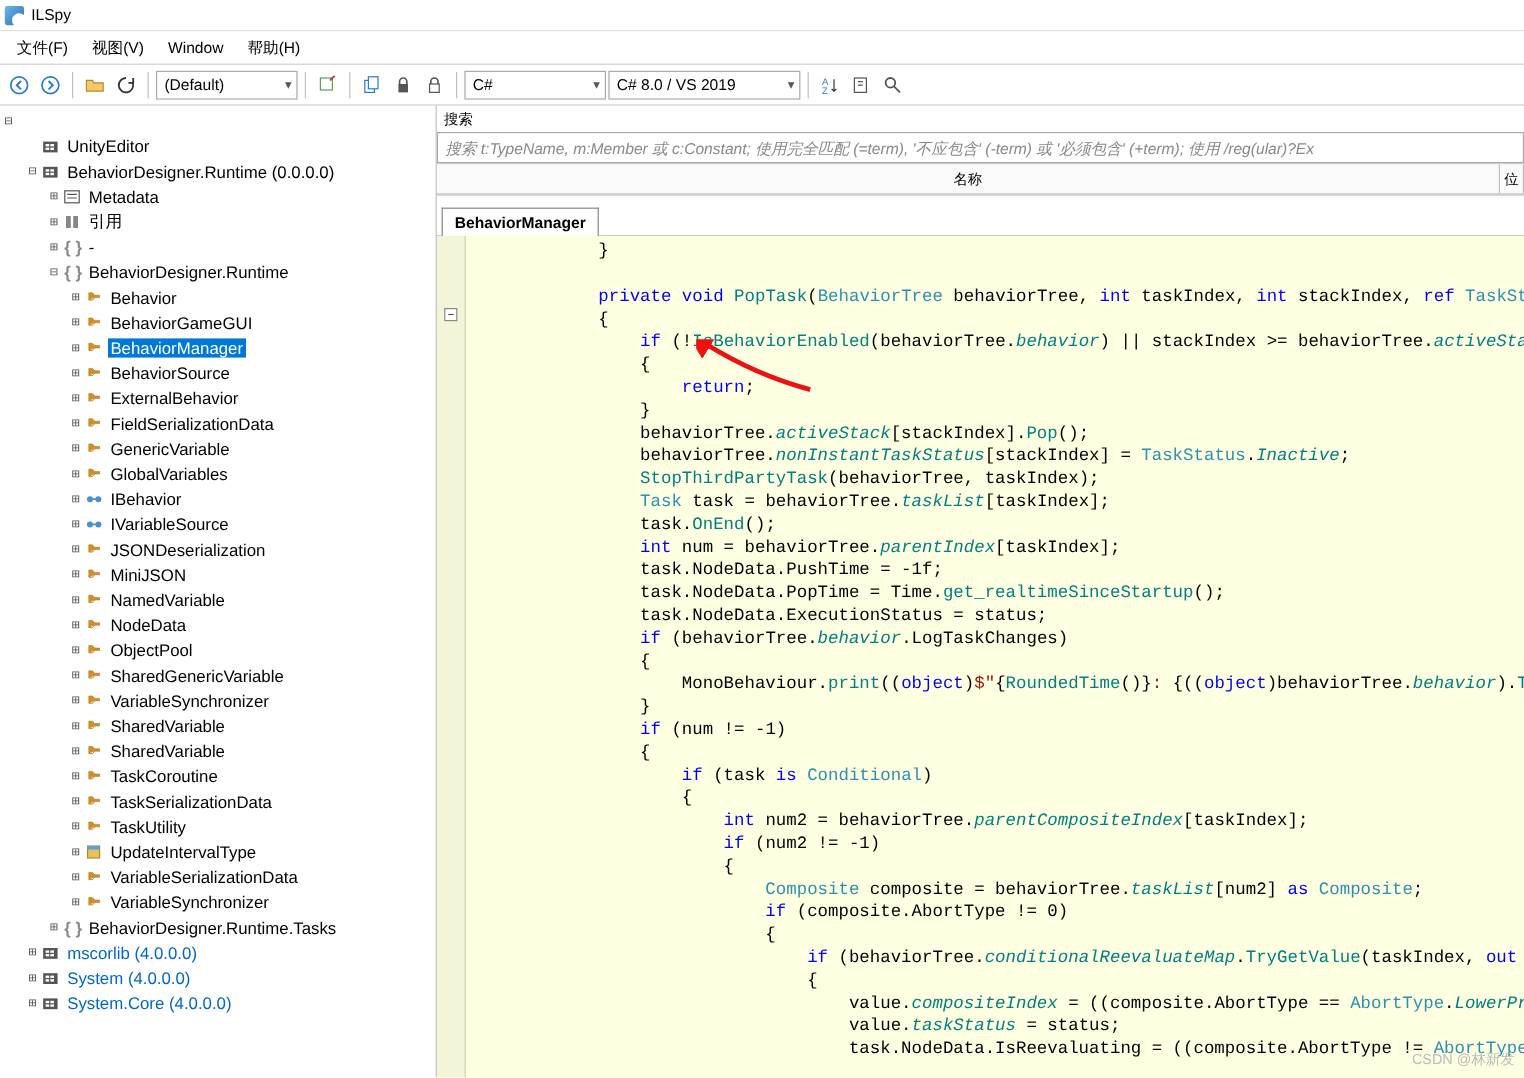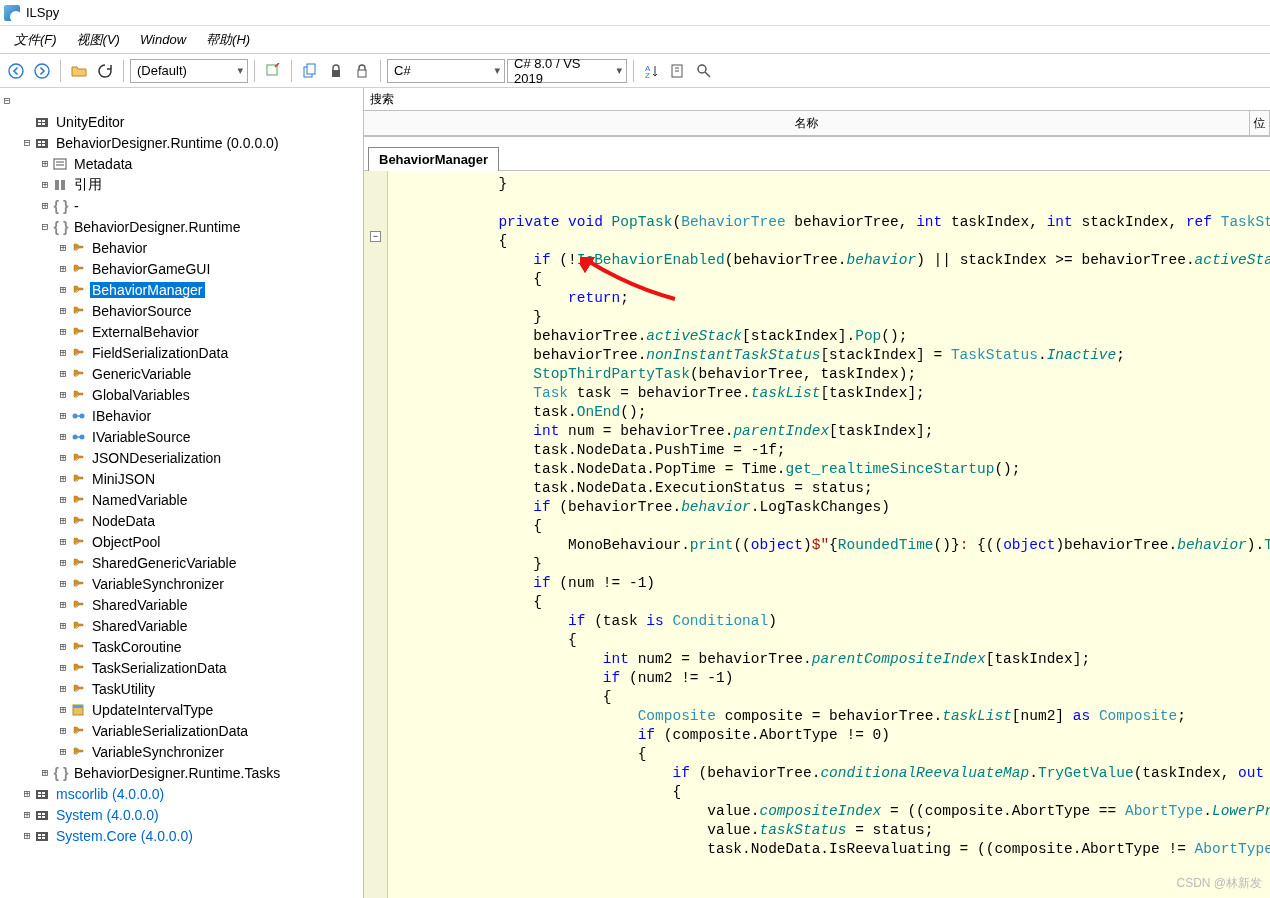--- a/index.html
+++ b/index.html
@@ -1,20 +1,20 @@
 <!DOCTYPE html>
 <html><head>
 <meta charset="utf-8">
 <style>
 * { margin: 0; padding: 0; box-sizing: border-box; }
 body { font-family: "Microsoft YaHei", "Segoe UI", sans-serif; font-size: 13px; color: #000; background: #fff; overflow: hidden; }
 .titlebar { height: 26px; display: flex; align-items: center; padding: 0 4px; border-bottom: 1px solid #e0e0e0; }
 .titlebar .app-icon { width: 16px; height: 16px; margin-right: 6px; background: linear-gradient(135deg,#6bb7e8,#2a6fb5); border-radius: 2px; position: relative; }
 .titlebar .app-icon::after { content:""; position:absolute; right:-2px; bottom:-2px; width:8px;height:8px;border:2px solid #fff;border-radius:50%;background:#fff; }
-.menubar { height: 28px; display: flex; align-items: center; padding: 0 4px; border-bottom: 1px solid #d0d0d0; font-style: italic; }
+.menubar { height: 28px; display: flex; align-items: center; padding: 0 4px; border-bottom: 1px solid #d0d0d0; }
 .menubar .mitem { padding: 4px 10px; cursor: default; }
 .toolbar { height: 34px; display: flex; align-items: center; padding: 0 4px; border-bottom: 1px solid #d0d0d0; gap: 2px; }
 .toolbar .sep { width: 1px; height: 22px; background: #c0c0c0; margin: 0 4px; }
 .toolbar .tbtn { width: 24px; height: 24px; display:flex; align-items:center; justify-content:center; cursor:pointer; border-radius:2px; color:#444; }
 .toolbar .combo { height: 24px; border: 1px solid #aaa; background:#fff; padding: 0 18px 0 6px; font-size: 13px; display:flex; align-items:center; position:relative; cursor:pointer; }
 .toolbar .combo::after { content:"▾"; position:absolute; right:4px; font-size:11px; color:#555; }
 .main { display: flex; height: calc(898px - 26px - 28px - 34px); }
 .sidebar { width: 364px; border-right: 1px solid #c0c0c0; display:flex; flex-direction:column; }
 .panel-header { height: 22px; background: #eee; border-bottom: 1px solid #c0c0c0; display:flex; align-items:center; justify-content:space-between; padding: 0 6px; font-size:12px; }
 .panel-header .phbtns { display:flex; gap:6px; }
@@ -109,21 +109,21 @@
       </svg>
     </div>
   <div class="tbtn">
       <svg width="16" height="16">
         <rect x="4" y="7" width="8" height="7" fill="none" stroke="#555"></rect>
         <path d="M5 7V5a3 3 0 0 1 6 0v2" fill="none" stroke="#555" stroke-width="1.4"></path>
       </svg>
     </div>
   <div class="sep"></div>
   <div class="combo" style="width:118px">C#</div>
-  <div class="combo" style="width:120px">C# 8.0 / VS 2019</div>
+  <div class="combo" style="width:160px">C# 8.0 / VS 2019</div>
   <div class="sep"></div>
   <div class="tbtn">
       <svg width="16" height="16">
         <text x="1" y="8" font-size="8" fill="#2a7ad1">A</text>
         <text x="1" y="15" font-size="8" fill="#2a7ad1">Z</text>
         <path d="M11 3v10m-2-2 2 2 2-2" fill="none" stroke="#333"></path>
       </svg>
     </div>
   <div class="tbtn">
       <svg width="16" height="16">
@@ -483,20 +483,21 @@
             </svg>
           </span>
           <span class="tlabel linklike">System.Core (4.0.0.0)</span>
         </div>
       </div>
   </div>
 
   <div class="content">
     <div class="search-area">
       <div class="shead">搜索</div>
+      <input class="search-input" placeholder="搜索 t:TypeName, m:Member 或 c:Constant; 使用完全匹配 (=term), '不应包含' (-term) 或 '必须包含' (+term); 使用 /reg(ular)?Ex" style="">
       <div class="grid-head">
         <div class="col">名称</div>
         <div class="col" style="flex:0 0 20px">位</div>
       </div>
     </div>
     <div class="tabs-row">
       <div class="tab">BehaviorManager</div>
     </div>
     <div class="code-area">
       <div class="gutter">

